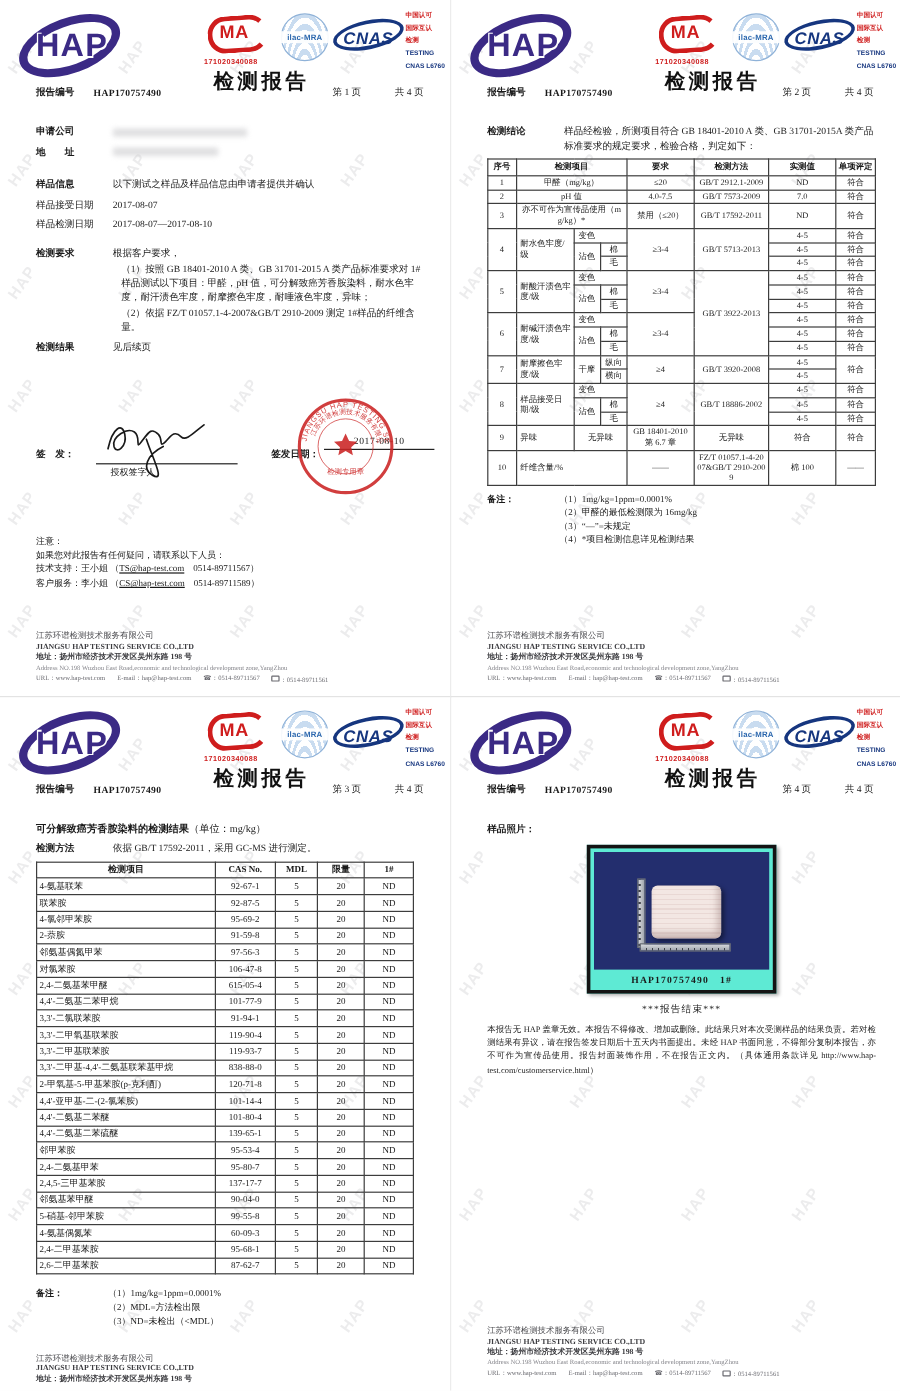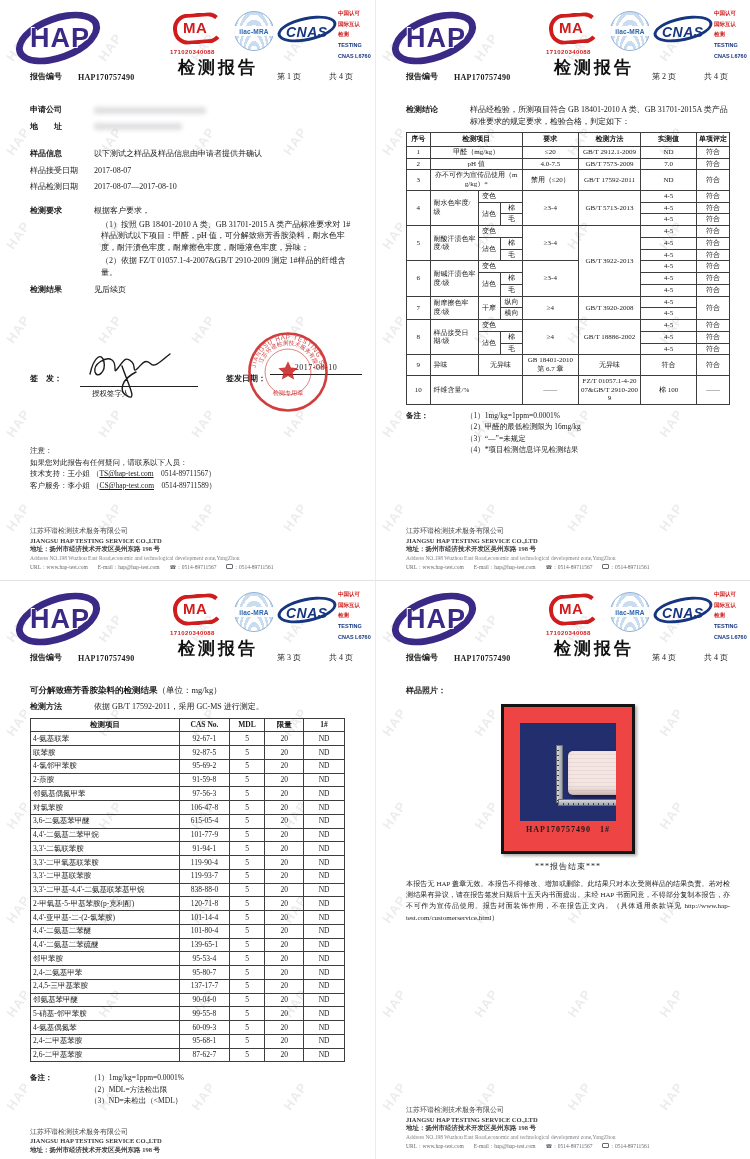--- a/index.html
+++ b/index.html
@@ -73,21 +73,21 @@
   .t2wrap{margin-top:3px;}
   .notes{display:flex;font-size:7.5px;margin-top:5px;line-height:1.5;}
   .notes .nlbl{width:60px;flex-shrink:0;font-weight:bold;}
   
   .p3title{font-size:8.5px;margin-bottom:4px;}
   .p3title b{font-weight:bold;}
   .t3 td{font-size:7.5px;line-height:1.3;padding:1.5px 2px;}
   .t3wrap{width:315px;}
   
   .photolabel{font-size:8px;font-weight:bold;margin-bottom:8px;}
-  .frame{width:134px;margin:0 auto;border:3px solid #141414;background:#ef4444;box-shadow:2px 2px 3px #aaa;padding:16px;}
+  .frame{width:158px;margin:0 auto;border:3px solid #141414;background:#5eead4;box-shadow:2px 2px 3px #aaa;padding:3px;}
   .photo{position:relative;height:98px;background:#232e6e;overflow:hidden;}
   .ruler-v{position:absolute;left:36px;top:22px;width:7px;height:58px;background:linear-gradient(to right,#d8dade,#9ea3ab);border:0.5px solid #6c7078;}
   .ruler-v i{position:absolute;left:0;top:0;bottom:0;width:2px;background:repeating-linear-gradient(to bottom,transparent 0 4px,#3d4148 4px 5px);}
   .ruler-h{position:absolute;left:38px;top:76px;width:76px;height:7px;background:linear-gradient(to bottom,#d8dade,#9ea3ab);border:0.5px solid #6c7078;}
   .ruler-h i{position:absolute;left:0;right:0;bottom:0;height:2px;background:repeating-linear-gradient(to right,transparent 0 4px,#3d4148 4px 5px);}
   .towel{position:absolute;left:48px;top:28px;width:58px;height:44px;border-radius:5px;background:repeating-linear-gradient(to bottom,#f3e7e3 0 3px,#e9d8d4 3px 4px);box-shadow:inset -3px -4px 6px rgba(120,90,90,.35),2px 2px 4px rgba(0,0,0,.45);}
   .caption{text-align:center;font:bold 8px "Liberation Serif",serif;letter-spacing:1px;padding-top:3px;}
   .endmark{text-align:center;font-size:8px;margin-top:7px;letter-spacing:1px;}
   .disclaimer{font-size:7px;line-height:1.6;text-align:justify;margin-top:7px;}
 </style>
@@ -610,21 +610,21 @@
                 <td>ND</td>
               </tr>
               <tr>
                 <td class="lft">对氯苯胺</td>
                 <td>106-47-8</td>
                 <td>5</td>
                 <td>20</td>
                 <td>ND</td>
               </tr>
               <tr>
-                <td class="lft">3,6-二氨基苯甲醚</td>
+                <td class="lft">2,4-二氨基苯甲醚</td>
                 <td>615-05-4</td>
                 <td>5</td>
                 <td>20</td>
                 <td>ND</td>
               </tr>
               <tr>
                 <td class="lft">4,4'-二氨基二苯甲烷</td>
                 <td>101-77-9</td>
                 <td>5</td>
                 <td>20</td>

